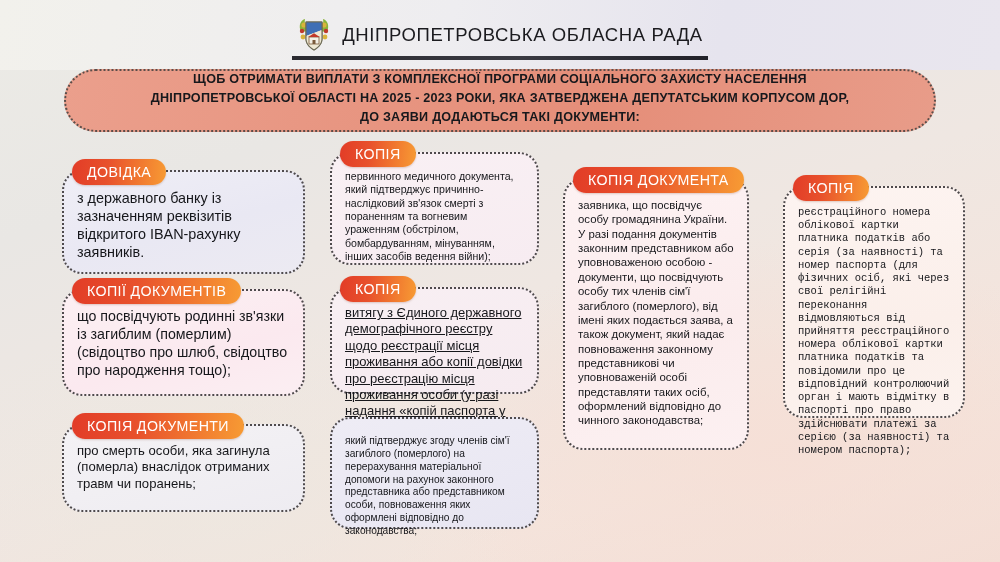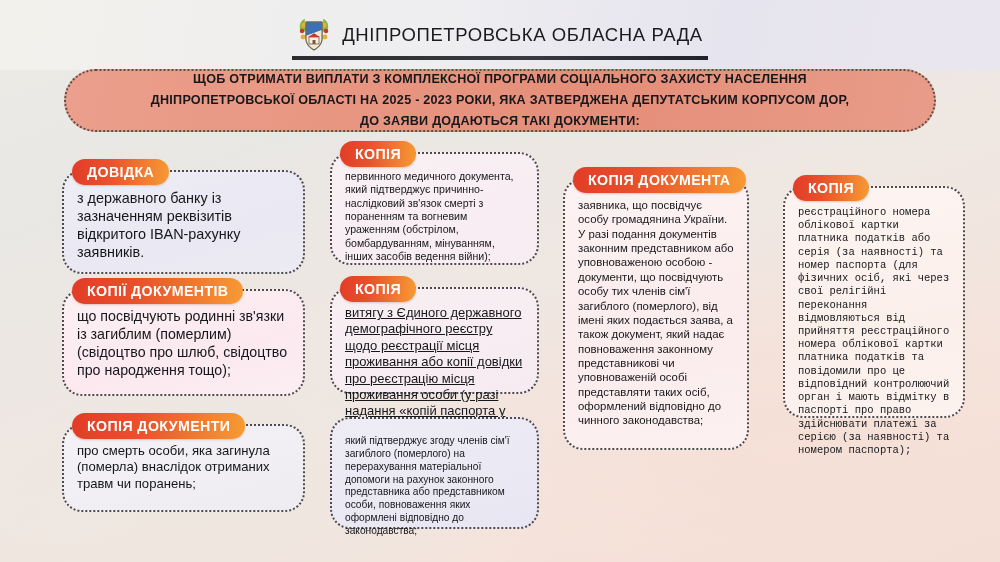--- a/index.html
+++ b/index.html
@@ -66,21 +66,21 @@
   .banner {
     position: absolute;
     left: 64px; top: 69px;
     width: 872px; height: 63px;
     border-radius: 34px;
     background: linear-gradient(101deg, #eb9f8c 0%, #e89783 28%, #e58e79 62%, #e89c89 100%);
     border: 2px dotted #5b4d49;
     display: flex;
     flex-direction: column;
     align-items: center;
-    justify-content: space-between;
+    justify-content: flex-start;
     gap: 2px;
     z-index: 3;
     padding: 0 14px;
   }
   .banner-line {
     color: #17181c;
     font-size: 12.6px;
     font-weight: bold;
     letter-spacing: 0.25px;
     line-height: 1.35;
@@ -105,21 +105,21 @@
   .pill {
     position: absolute;
     top: -13px;
     left: 8px;
     height: 26px;
     padding: 0 15px;
     border-radius: 14px;
     background: linear-gradient(95deg, #e23c27 0%, #e8512c 38%, #f0742f 68%, #f79b34 100%);
     color: #ffffff;
     font-size: 14.2px;
-    font-weight: bold;
+    font-weight: normal;
     letter-spacing: 0.4px;
     display: flex;
     align-items: center;
     white-space: nowrap;
     z-index: 5;
     box-shadow: 0 1px 2px rgba(120,50,25,0.22);
   }
 
   
   #c-dovidka      { left: 62px;  top: 170px; width: 243px; height: 104px;

